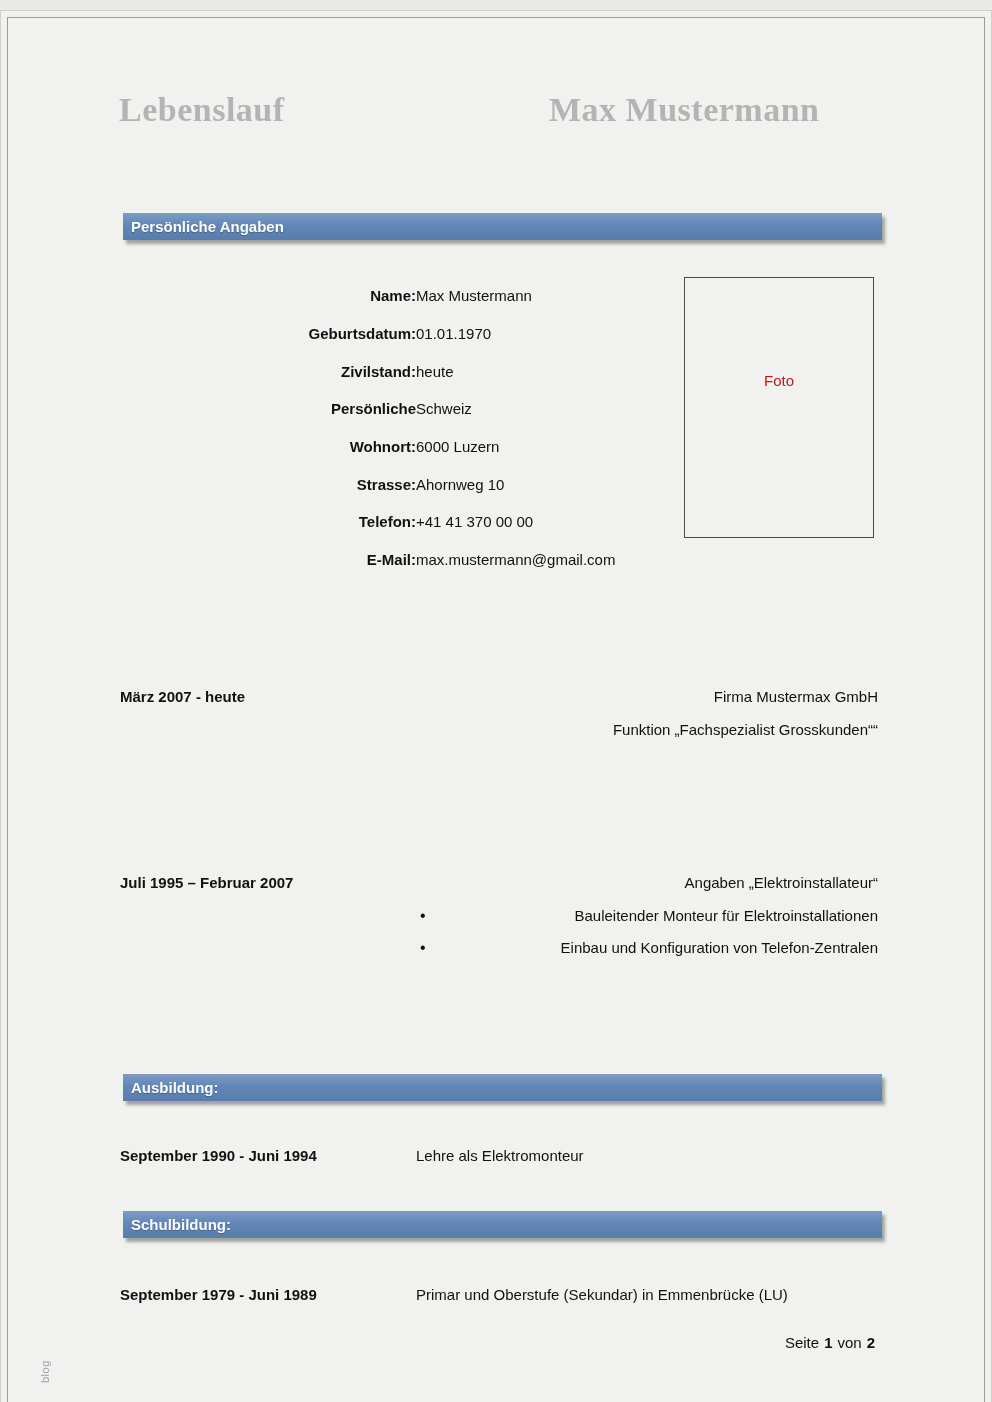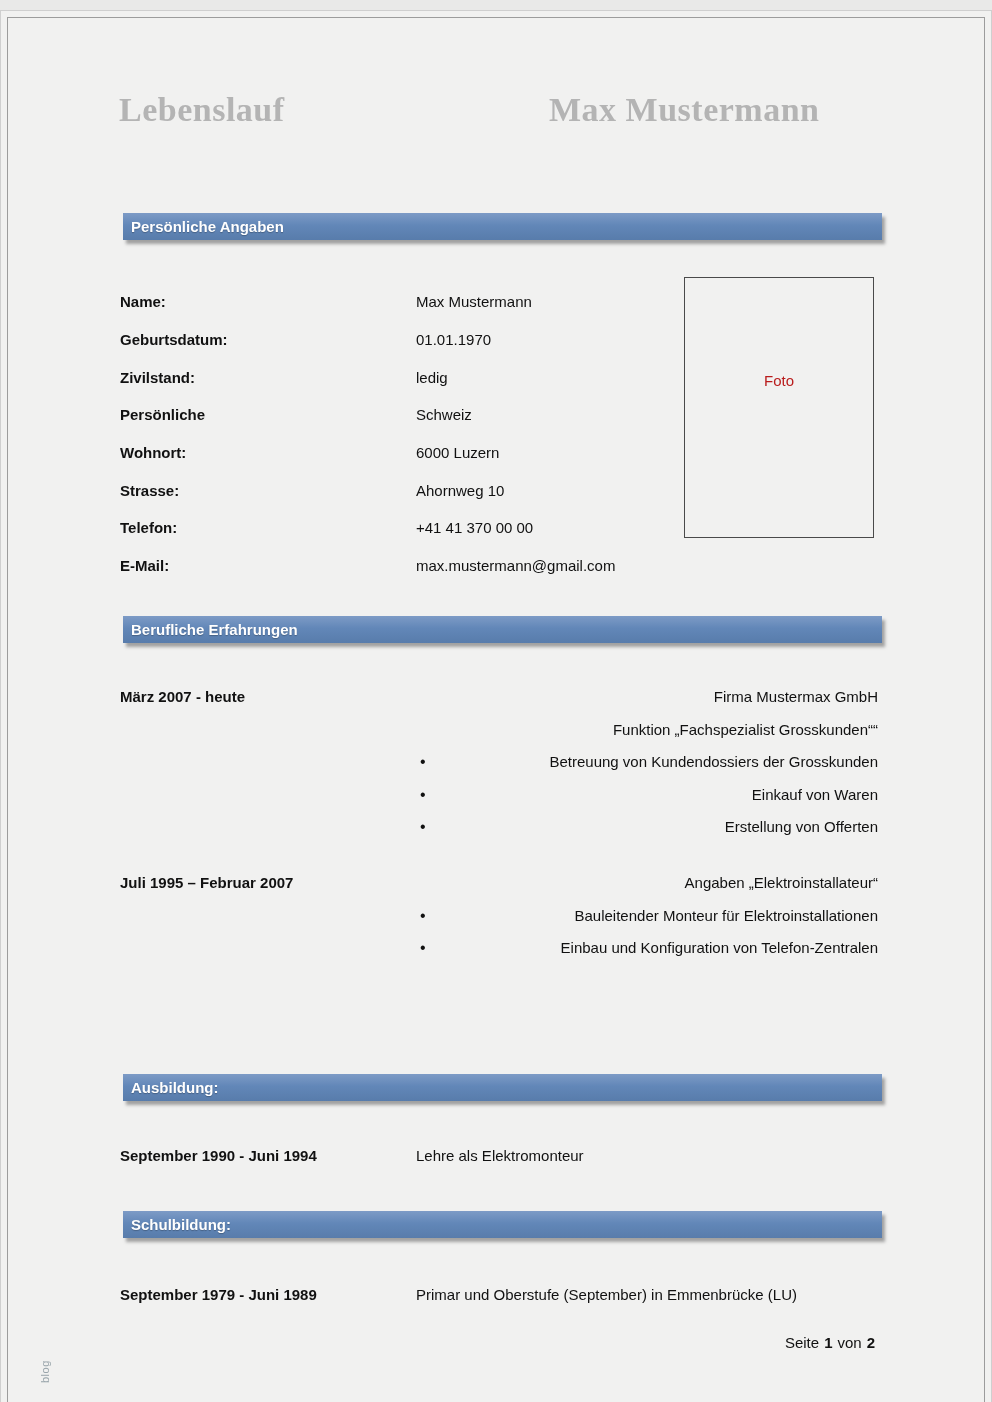--- a/index.html
+++ b/index.html
@@ -54,22 +54,23 @@
     white-space: nowrap;
   }
   .bar.personal-bar   { top: 202px; }
   .bar.experience-bar { top: 605px; }
   .bar.education-bar  { top: 1063px; }
   .bar.school-bar     { top: 1200px; }
 
   .personal-rows {
     position: absolute;
     left: 119px;
-    top: 272px;
+    top: 266px;
     width: 560px;
+    text-align: right;
   }
   .prow {
     display: flex;
     height: 37.7px;
     align-items: center;
     font-size: 15px;
     color: #111;
   }
   .plabel { width: 296px; font-weight: bold; }
   .pvalue { white-space: nowrap; }
@@ -163,21 +164,21 @@
     <div class="prow">
       <span class="plabel">Name:</span>
       <span class="pvalue">Max Mustermann</span>
     </div>
     <div class="prow">
       <span class="plabel">Geburtsdatum:</span>
       <span class="pvalue">01.01.1970</span>
     </div>
     <div class="prow">
       <span class="plabel">Zivilstand:</span>
-      <span class="pvalue">ledig</span>
+      <span class="pvalue">heute</span>
     </div>
     <div class="prow">
       <span class="plabel">Persönliche</span>
       <span class="pvalue">Schweiz</span>
     </div>
     <div class="prow">
       <span class="plabel">Wohnort:</span>
       <span class="pvalue">6000 Luzern</span>
     </div>
     <div class="prow">
@@ -191,34 +192,26 @@
     <div class="prow">
       <span class="plabel">E-Mail:</span>
       <span class="pvalue">max.mustermann@gmail.com</span>
     </div>
   </div>
 
   <div class="photo-box">
     <span>Foto</span>
   </div>
 
-  <div class="bar experience-bar">
-    <span>Berufliche Erfahrungen</span>
-  </div>
 
   <div class="entry entry1">
     <div class="period">März 2007 - heute</div>
     <div class="detail">
       <div>Firma Mustermax GmbH</div>
       <div>Funktion „Fachspezialist Grosskunden““</div>
-      <ul>
-        <li>Betreuung von Kundendossiers der Grosskunden</li>
-        <li>Einkauf von Waren</li>
-        <li>Erstellung von Offerten</li>
-      </ul>
     </div>
   </div>
 
   <div class="entry entry2">
     <div class="period">Juli 1995 – Februar 2007</div>
     <div class="detail">
       <div>Angaben „Elektroinstallateur“</div>
       <ul>
         <li>Bauleitender Monteur für Elektroinstallationen</li>
         <li>Einbau und Konfiguration von Telefon-Zentralen</li>
@@ -234,21 +227,21 @@
     <div class="period">September 1990 - Juni 1994</div>
     <div class="text">Lehre als Elektromonteur</div>
   </div>
 
   <div class="bar school-bar">
     <span>Schulbildung:</span>
   </div>
 
   <div class="simple-row school-row">
     <div class="period">September 1979 - Juni 1989</div>
-    <div class="text">Primar und Oberstufe (September) in Emmenbrücke (LU)</div>
+    <div class="text">Primar und Oberstufe (Sekundar) in Emmenbrücke (LU)</div>
   </div>
 
   <div class="footer">
     <span>Seite</span><span class="bold">1</span><span>von</span><span class="bold">2</span>
   </div>
 
   <div class="watermark">blog</div>
 </div>
 
 </body></html>

